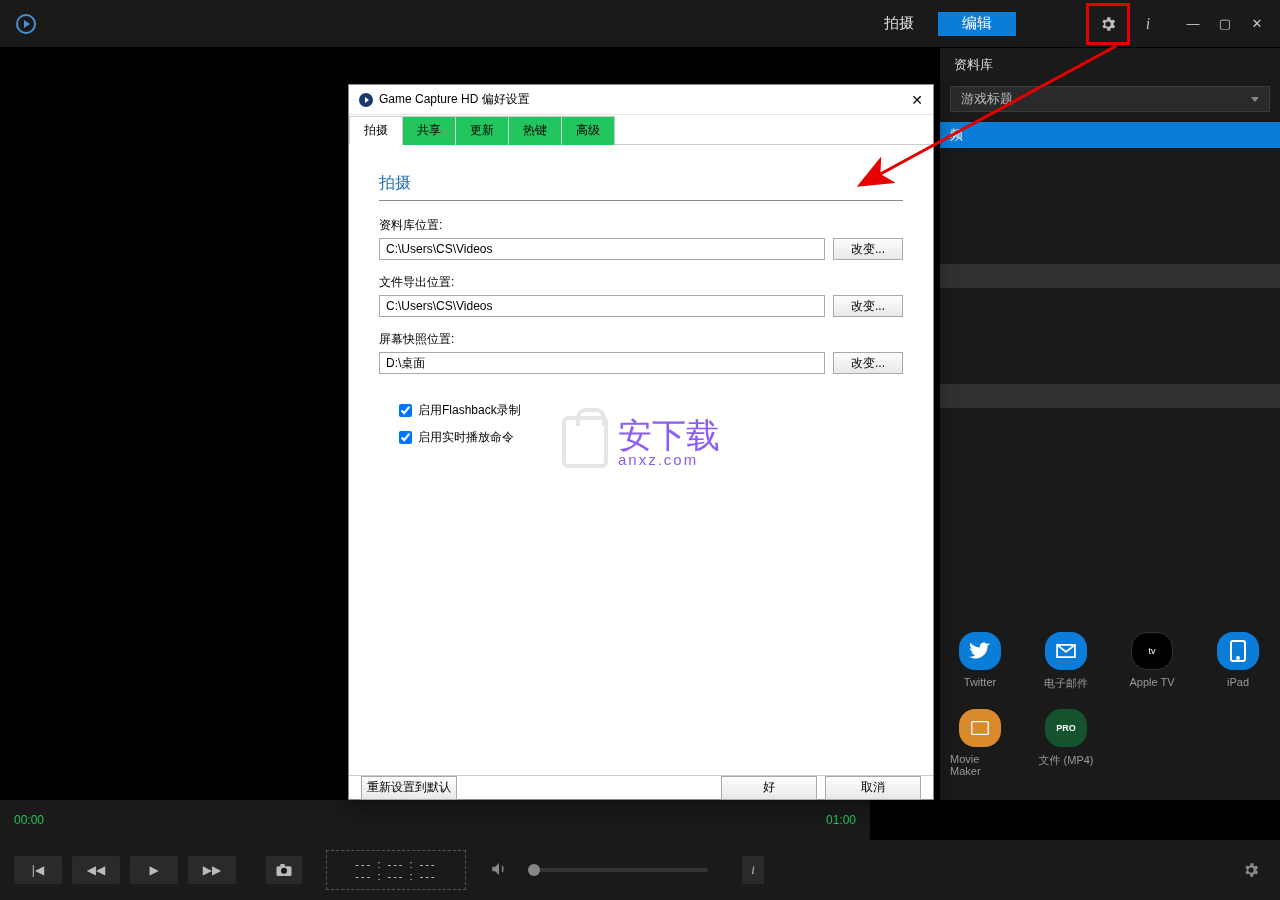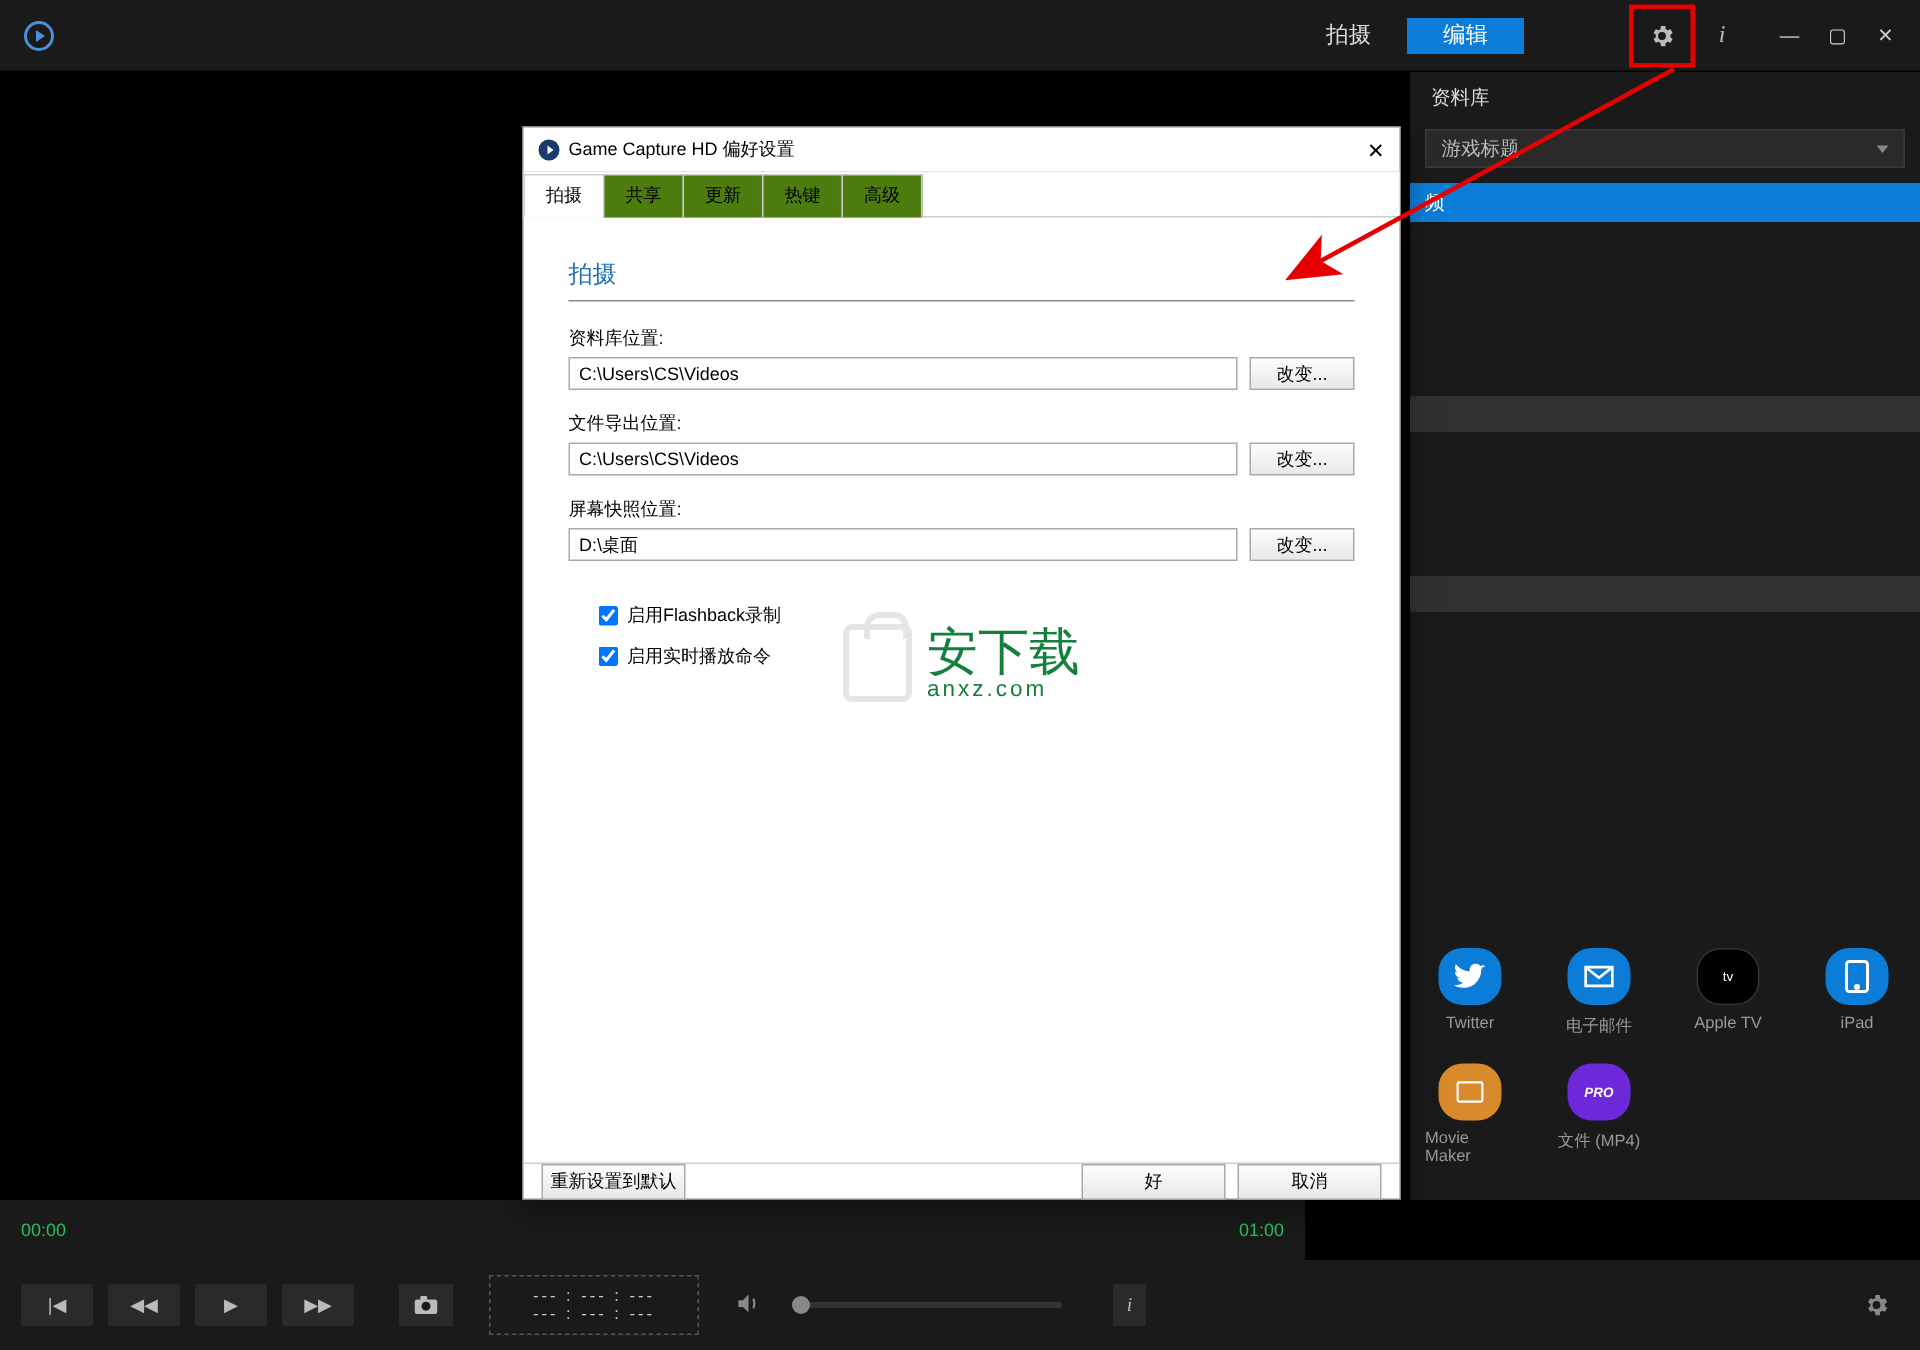--- a/index.html
+++ b/index.html
@@ -38,21 +38,21 @@
 
 .share-area { position: absolute; right: 0; top: 608px; width: 340px; height: 192px; background: #1a1a1a; padding: 24px 10px 10px 10px; }
 .share-grid { display: flex; flex-wrap: wrap; gap: 18px 26px; }
 .share-item { width: 60px; display: flex; flex-direction: column; align-items: center; gap: 6px; color: #999; font-size: 11px; }
 .share-icon { width: 42px; height: 38px; border-radius: 16px; display: flex; align-items: center; justify-content: center; color: #fff; font-size: 20px; }
 .ic-twitter { background: #0b7dd8; }
 .ic-mail { background: #0b7dd8; }
 .ic-appletv { background: #000; border: 1px solid #333; font-size: 10px; }
 .ic-ipad { background: #0b7dd8; }
 .ic-movie { background: #d98a2b; }
-.ic-pro { background: #6d28d9; font-size: 9px; font-style: italic; }
+.ic-pro { background: #14532d; font-size: 9px; }
 
 
 .timeline { position: absolute; left: 0; bottom: 60px; width: 870px; height: 40px; background: #1a1a1a; display: flex; align-items: center; color: #22c55e; font-size: 12px; padding: 0 14px; justify-content: space-between; }
 
 
 .bottom-controls { position: absolute; left: 0; bottom: 0; width: 1280px; height: 60px; background: #1a1a1a; display: flex; align-items: center; padding: 0 14px; gap: 10px; }
 .ctrl-btn { width: 48px; height: 28px; background: #2a2a2a; color: #bbb; display: flex; align-items: center; justify-content: center; font-size: 12px; cursor: pointer; border-radius: 2px; }
 .cam-btn { width: 36px; height: 28px; background: #2a2a2a; margin-left: 20px; display: flex; align-items: center; justify-content: center; color: #bbb; }
 .time-readout { width: 140px; height: 40px; border: 1px dashed #555; color: #ccc; font-size: 11px; display: flex; flex-direction: column; align-items: center; justify-content: center; margin-left: 14px; letter-spacing: 2px; }
 .vol-icon { margin-left: 14px; color: #888; }
@@ -61,36 +61,36 @@
 .info-btn { width: 22px; height: 28px; background: #2a2a2a; color: #bbb; display: flex; align-items: center; justify-content: center; margin-left: 24px; font-family: serif; font-style: italic; }
 .corner-gear { position: absolute; right: 20px; bottom: 18px; color: #888; }
 
 
 .dialog { position: absolute; left: 348px; top: 84px; width: 586px; height: 716px; background: #fff; border: 1px solid #888; box-shadow: 0 4px 20px rgba(0,0,0,0.5); color: #000; display: flex; flex-direction: column; }
 .dlg-titlebar { height: 30px; display: flex; align-items: center; padding: 0 10px; font-size: 12px; border-bottom: 1px solid #e5e5e5; }
 .dlg-logo { width: 14px; height: 14px; border-radius: 50%; background: #1a3a6a; display: flex; align-items: center; justify-content: center; margin-right: 6px; }
 .dlg-logo::before { content: ""; border-left: 4px solid #fff; border-top: 3px solid transparent; border-bottom: 3px solid transparent; margin-left: 1px; }
 .dlg-close { margin-left: auto; cursor: pointer; font-size: 14px; font-family: Arial; }
 .dlg-tabs { display: flex; border-bottom: 1px solid #ccc; background: #fff; }
-.dlg-tab { padding: 5px 14px; font-size: 12px; cursor: pointer; background: #4d7c0f; border: 1px solid #ccc; border-bottom: none; margin-right: -1px; position: relative; top: 1px; }
+.dlg-tab { padding: 5px 14px; font-size: 12px; cursor: pointer; background: #22c55e; border: 1px solid #ccc; border-bottom: none; margin-right: -1px; position: relative; top: 1px; }
 .dlg-tab.active { background: #fff; border-bottom: 1px solid #fff; }
 .dlg-body { flex: 1; padding: 28px 30px 12px 30px; font-size: 12px; overflow: hidden; }
 .section-title { color: #1f6fb5; font-size: 16px; border-bottom: 1px solid #888; padding-bottom: 6px; margin-bottom: 16px; }
 .field-label { font-size: 12px; margin-bottom: 4px; }
 .field-row { display: flex; gap: 8px; margin-bottom: 14px; }
 .text-input { flex: 1; height: 22px; border: 1px solid #a9a9a9; background: #fff; padding: 0 6px; font-size: 12px; color: #000; }
 .change-btn { width: 70px; height: 22px; border: 1px solid #a9a9a9; background: linear-gradient(#fdfdfd,#e8e8e8); font-size: 12px; cursor: pointer; }
 .check-row { display: flex; align-items: center; gap: 6px; margin-bottom: 10px; padding-left: 20px; }
 .check-row input { width: 13px; height: 13px; }
 .dlg-footer { height: 24px; border-top: 1px solid #ccc; display: flex; align-items: center; padding: 0 12px; gap: 8px; }
 .dlg-btn { width: 96px; height: 24px; border: 1px solid #a9a9a9; background: linear-gradient(#fdfdfd,#e8e8e8); font-size: 12px; cursor: pointer; }
 .dlg-footer .spacer { flex: 1; }
 
 
-.watermark { position: absolute; left: 50%; top: 50%; transform: translate(-50%,-50%); color: #15803d; font-size: 34px; display: flex; align-items: center; gap: 10px; pointer-events: none; user-select: none; }
+.watermark { position: absolute; left: 50%; top: 50%; transform: translate(-50%,-50%); color: #8b5cf6; font-size: 34px; display: flex; align-items: center; gap: 10px; pointer-events: none; user-select: none; }
 .watermark .bag { width: 46px; height: 52px; border: 4px solid #e5e5e5; border-radius: 6px; position: relative; }
 .watermark .bag::before { content: ""; position: absolute; top: -12px; left: 10px; width: 22px; height: 14px; border: 4px solid #e5e5e5; border-bottom: none; border-radius: 10px 10px 0 0; }
 .watermark .txt { display: flex; flex-direction: column; line-height: 1; }
 .watermark .sub { font-size: 15px; letter-spacing: 2px; }
 
 
 .arrow-svg { position: absolute; left: 0; top: 0; pointer-events: none; }
 </style>
 </head>
 <body>

